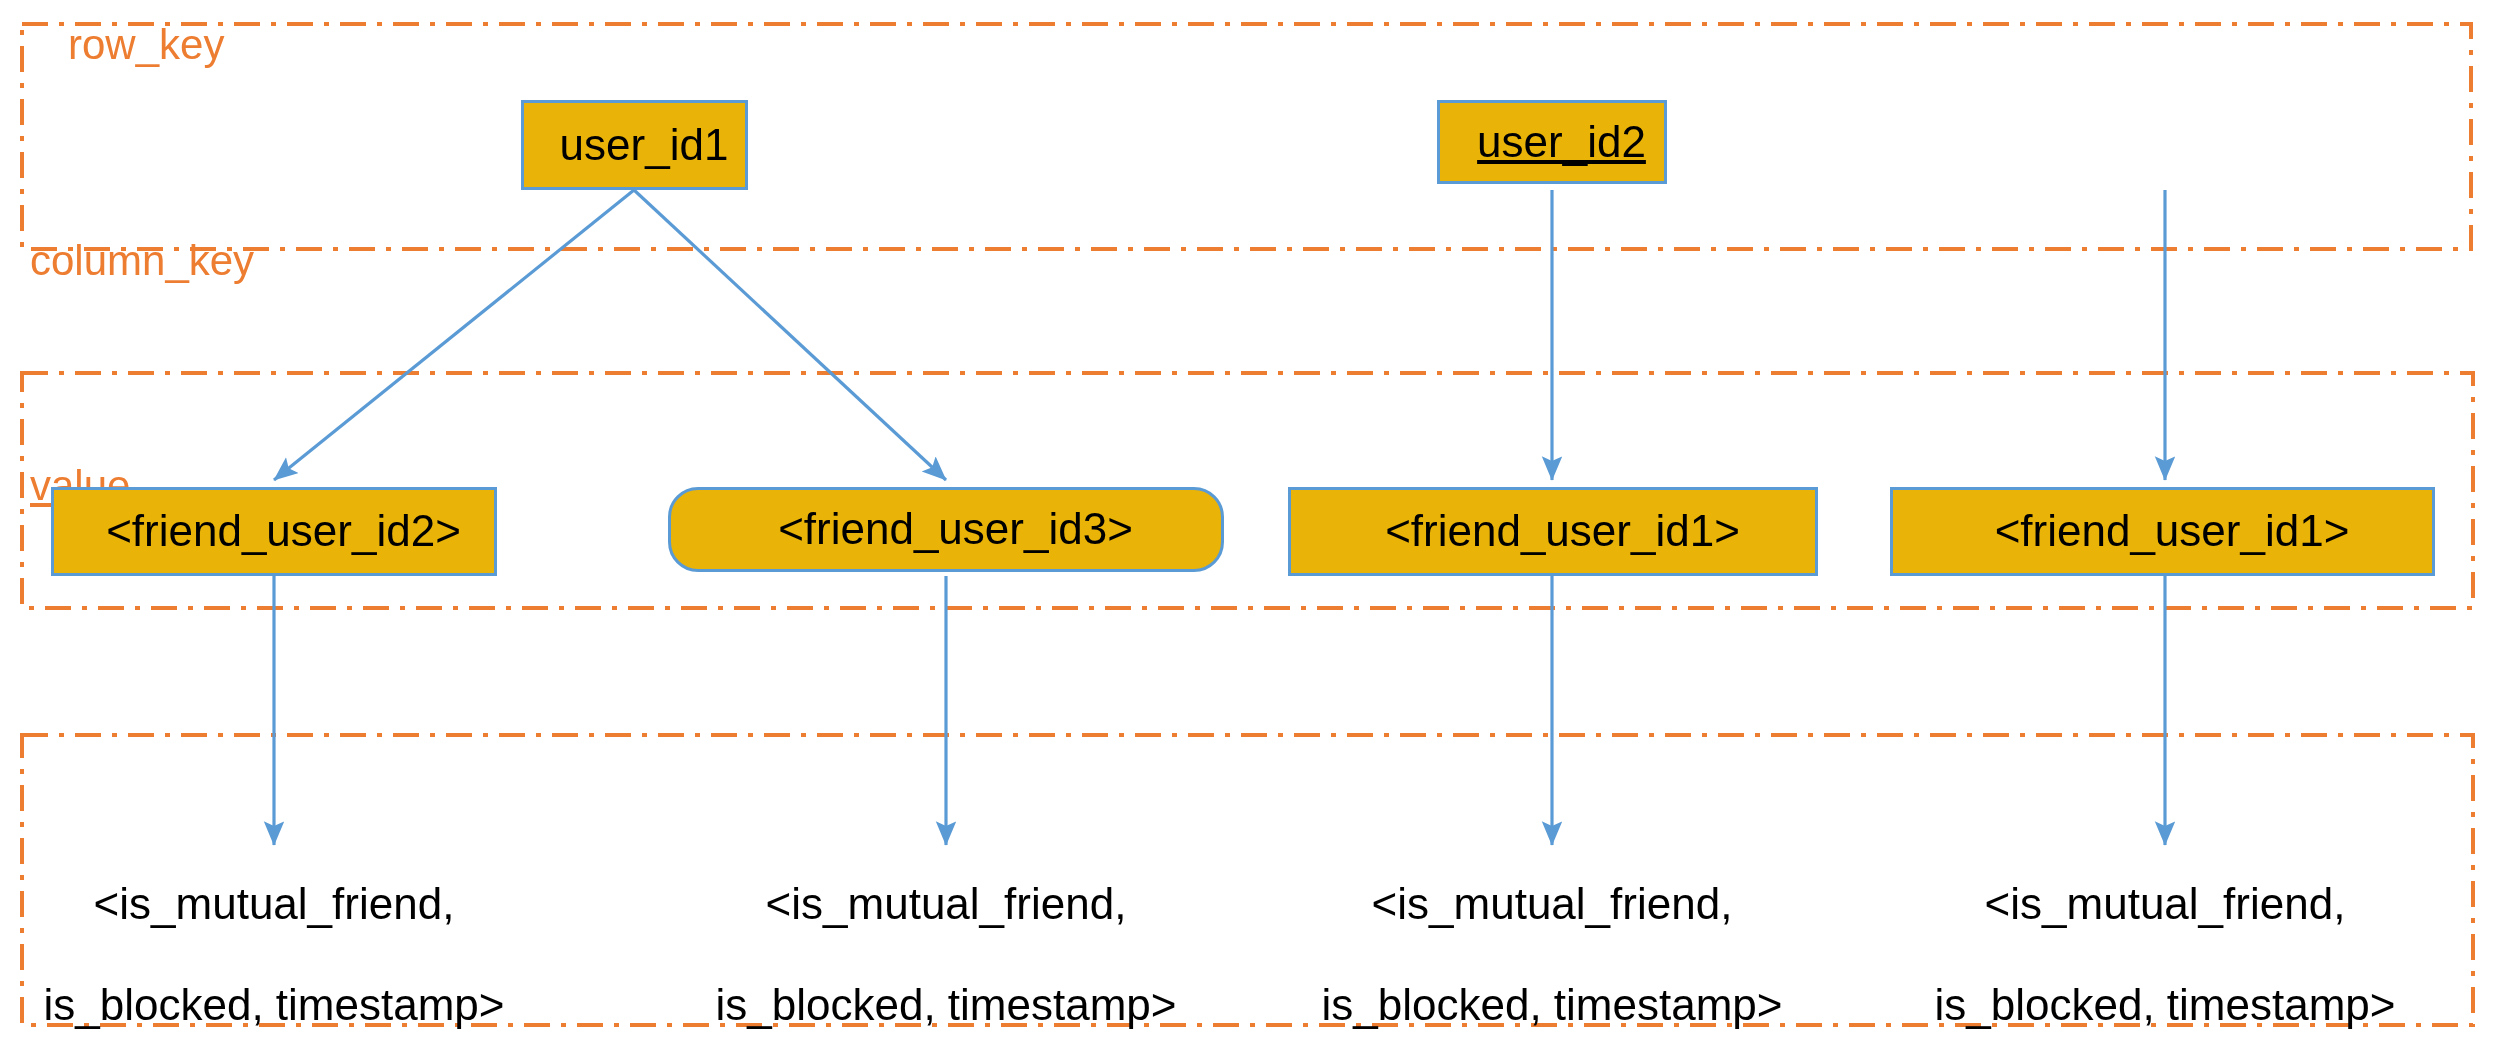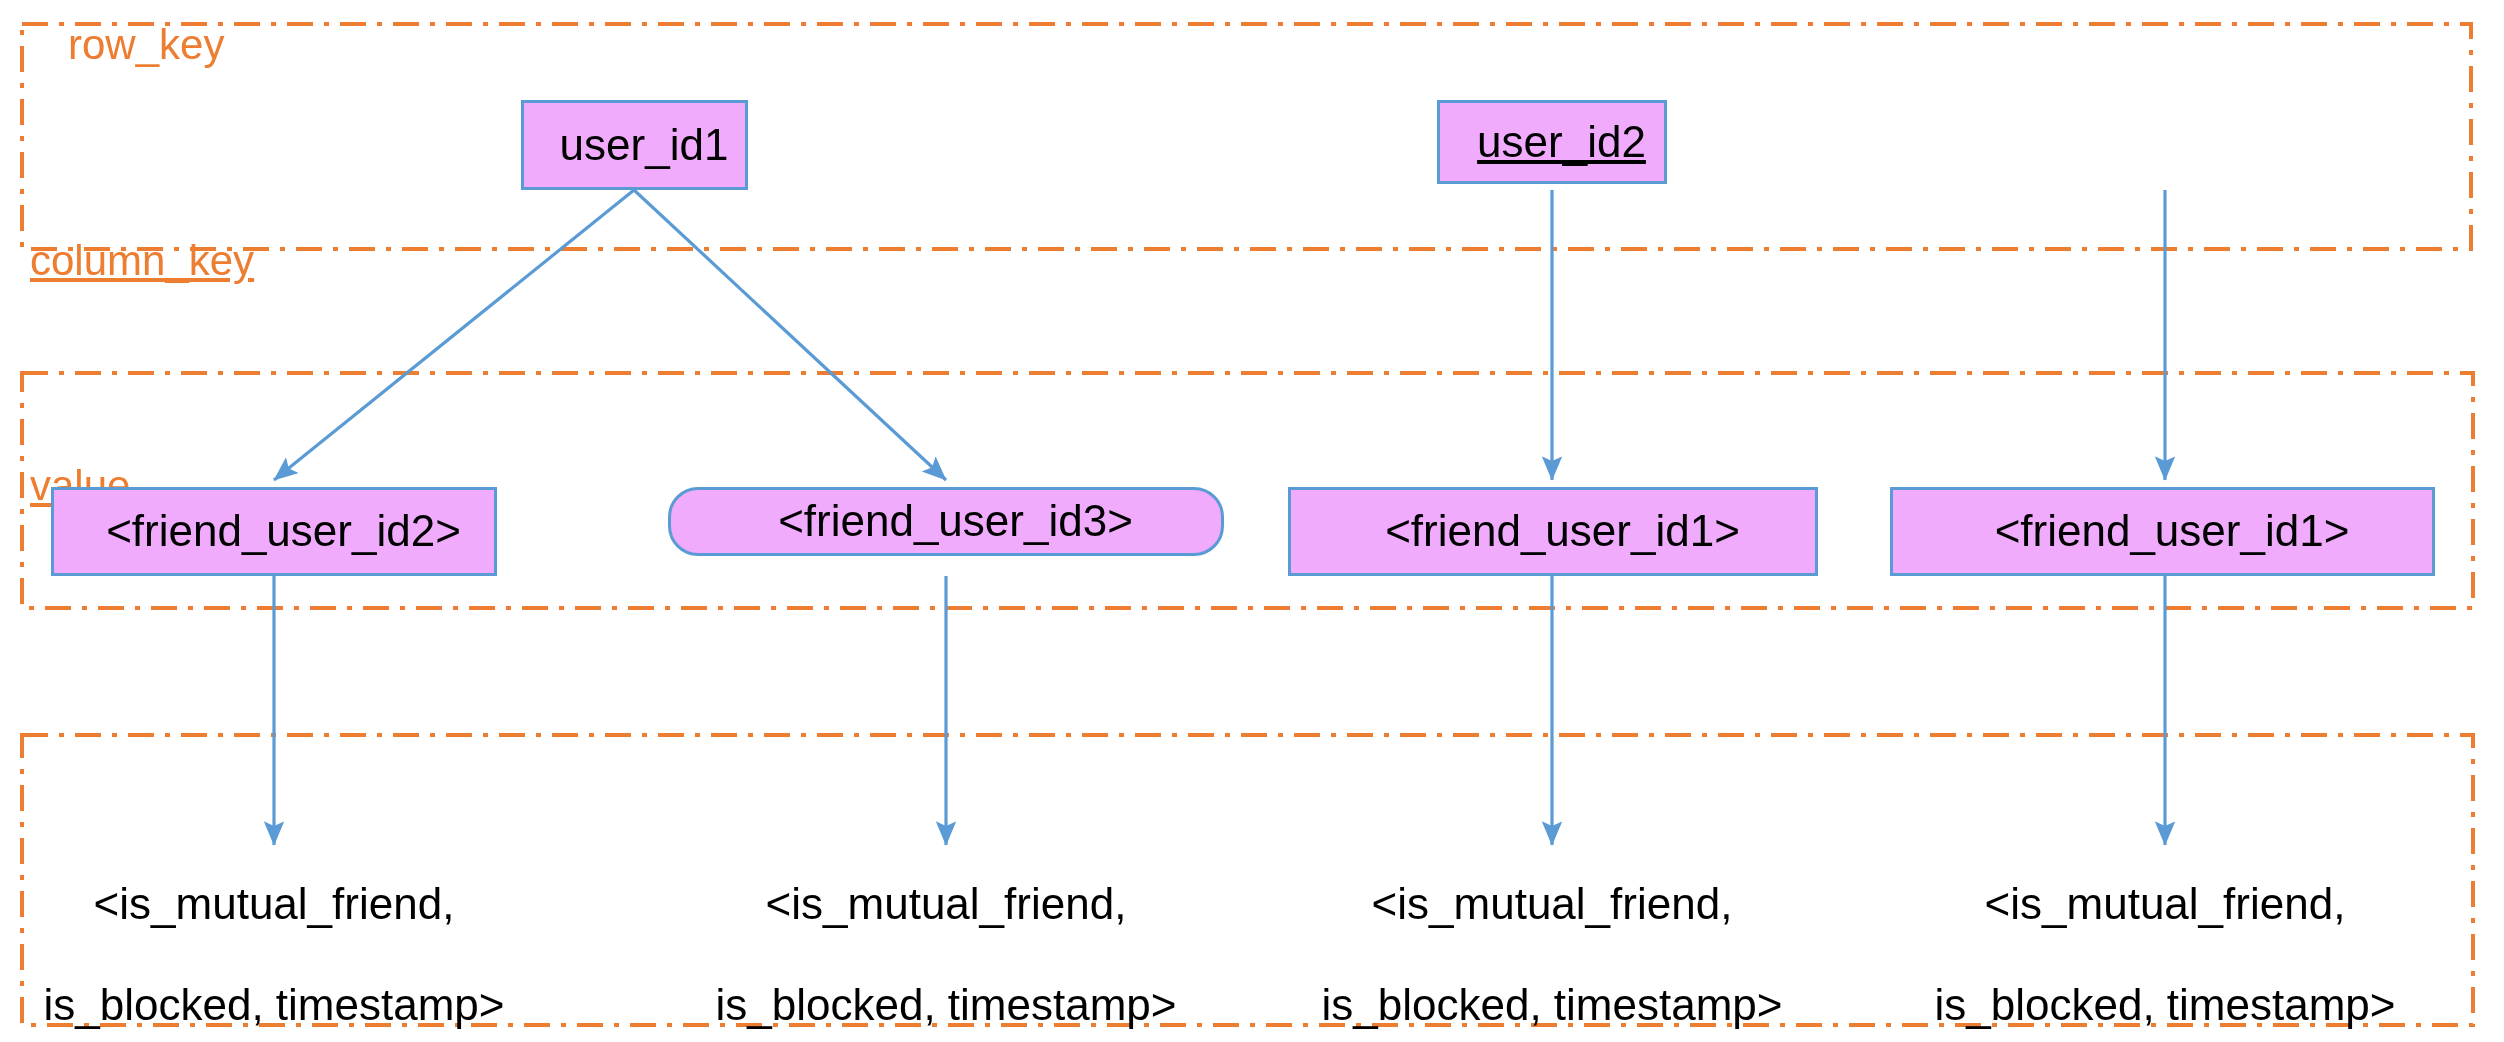--- a/index.html
+++ b/index.html
@@ -30,21 +30,21 @@
     line-height: 1;
     white-space: nowrap;
     font-family: "Liberation Sans", sans-serif;
   }
 
   
   .node {
     position: absolute;
     box-sizing: border-box;
     border: 3px solid #5B9BD5;
-    background: #f0abfc;
+    background: #eab308;
     display: flex;
     align-items: center;
     justify-content: center;
     color: #000000;
     font-size: 44px;
     line-height: 1.05;
     white-space: nowrap;
     font-family: "Liberation Sans", sans-serif;
     padding-left: 19px;
   }
@@ -79,21 +79,21 @@
 
     <rect x="22" y="24" width="2449" height="225" fill="none" stroke="#ED7D31" stroke-width="4" stroke-dasharray="26 11 5 11" stroke-linecap="butt"></rect>
 
     <rect x="22" y="373" width="2451" height="235" fill="none" stroke="#ED7D31" stroke-width="4" stroke-dasharray="26 11 5 11" stroke-linecap="butt"></rect>
 
     <rect x="22" y="735" width="2451" height="290" fill="none" stroke="#ED7D31" stroke-width="4" stroke-dasharray="26 11 5 11" stroke-linecap="butt"></rect>
   </svg>
 
   <div class="group-label" style="left:30px; top:24px;margin-left:38px;">row_key</div>
 
-  <div class="group-label" style="left:30px; top:240px;text-decoration:underline;">column_key</div>
+  <div class="group-label" style="left:30px; top:240px;">column_key</div>
 
   <div class="group-label" style="left:30px; top:465px;text-decoration:underline;">value</div>
 
   <svg id="arrows">
     <defs>
       <marker id="ah" markerWidth="9" markerHeight="9" refX="7.4" refY="3.2" orient="auto" markerUnits="strokeWidth">
         <path d="M0,0 L7.6,3.2 L0,6.4 L1.5,3.2 z" fill="#5B9BD5"></path>
       </marker>
     </defs>
 
@@ -111,21 +111,21 @@
     <line x1="2165" y1="576" x2="2165" y2="845" stroke="#5B9BD5" stroke-width="3.2" marker-end="url(#ah)"></line>
   </svg>
 
   <div class="node" style="left:521px; top:100px; width:227px; height:90px;">user_id1</div>
 
   <div class="node" style="left:1437px; top:100px; width:230px; height:84px;text-decoration:underline;">user_id2</div>
 
 
   <div class="node" style="left:51px; top:487px; width:446px; height:89px;text-align:center;">&lt;friend_user_id2&gt;</div>
 
-  <div class="node" style="left:668px; top:487px; width:556px; height:69px;border-radius:30px;">&lt;friend_user_id3&gt;</div>
+  <div class="node" style="left:668px; top:487px; width:556px; height:85px;border-radius:30px;">&lt;friend_user_id3&gt;</div>
 
   <div class="node" style="left:1288px; top:487px; width:530px; height:89px;">&lt;friend_user_id1&gt;</div>
 
   <div class="node" style="left:1890px; top:487px; width:545px; height:89px;">&lt;friend_user_id1&gt;</div>
 
   <div class="value-text" style="left:24px; top:828px; width:500px;">
     <div>&lt;is_mutual_friend,</div>
     <div>is_blocked, timestamp&gt;</div>
   </div>
 

